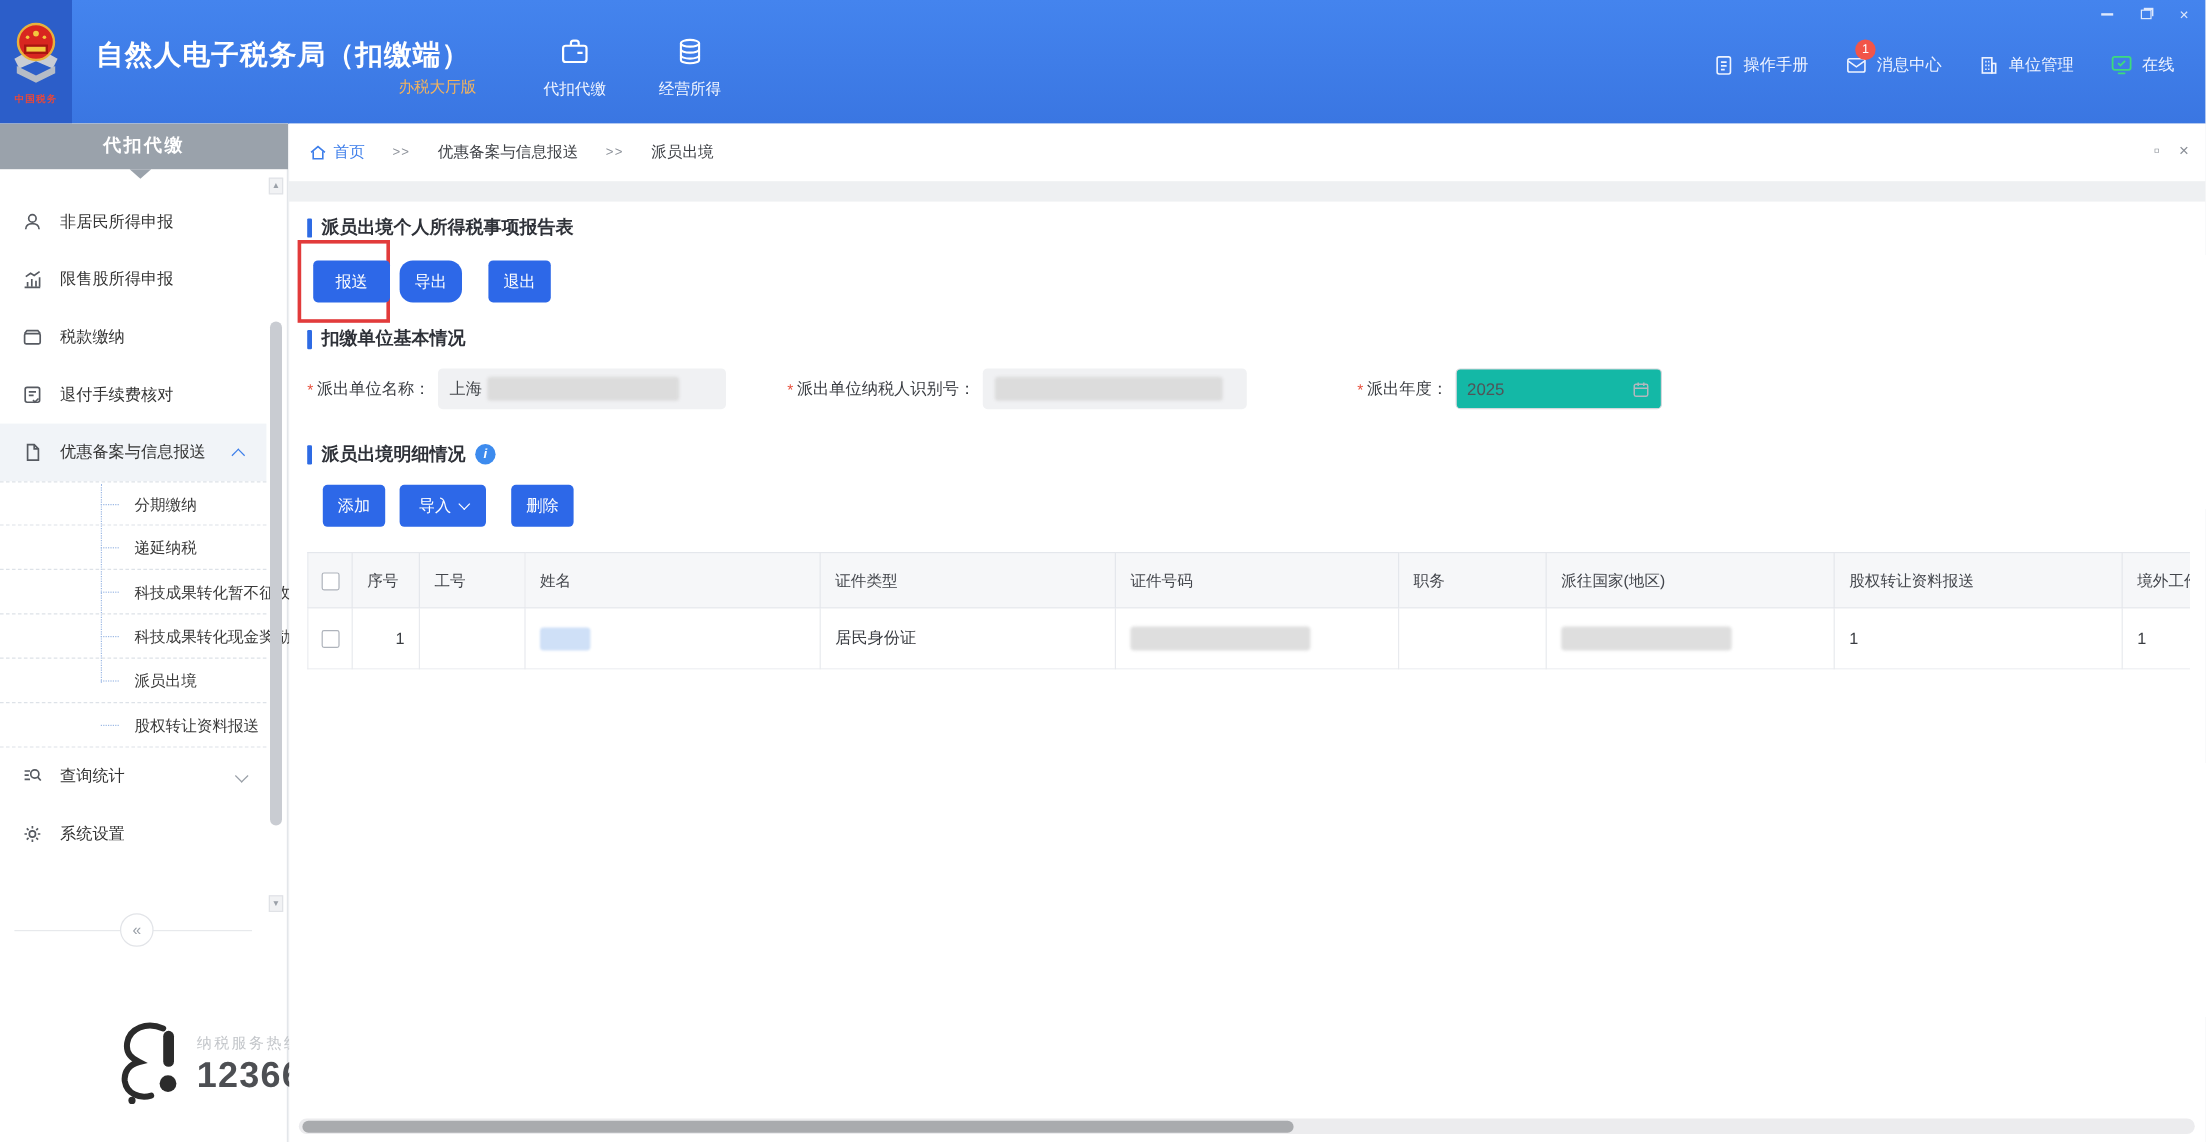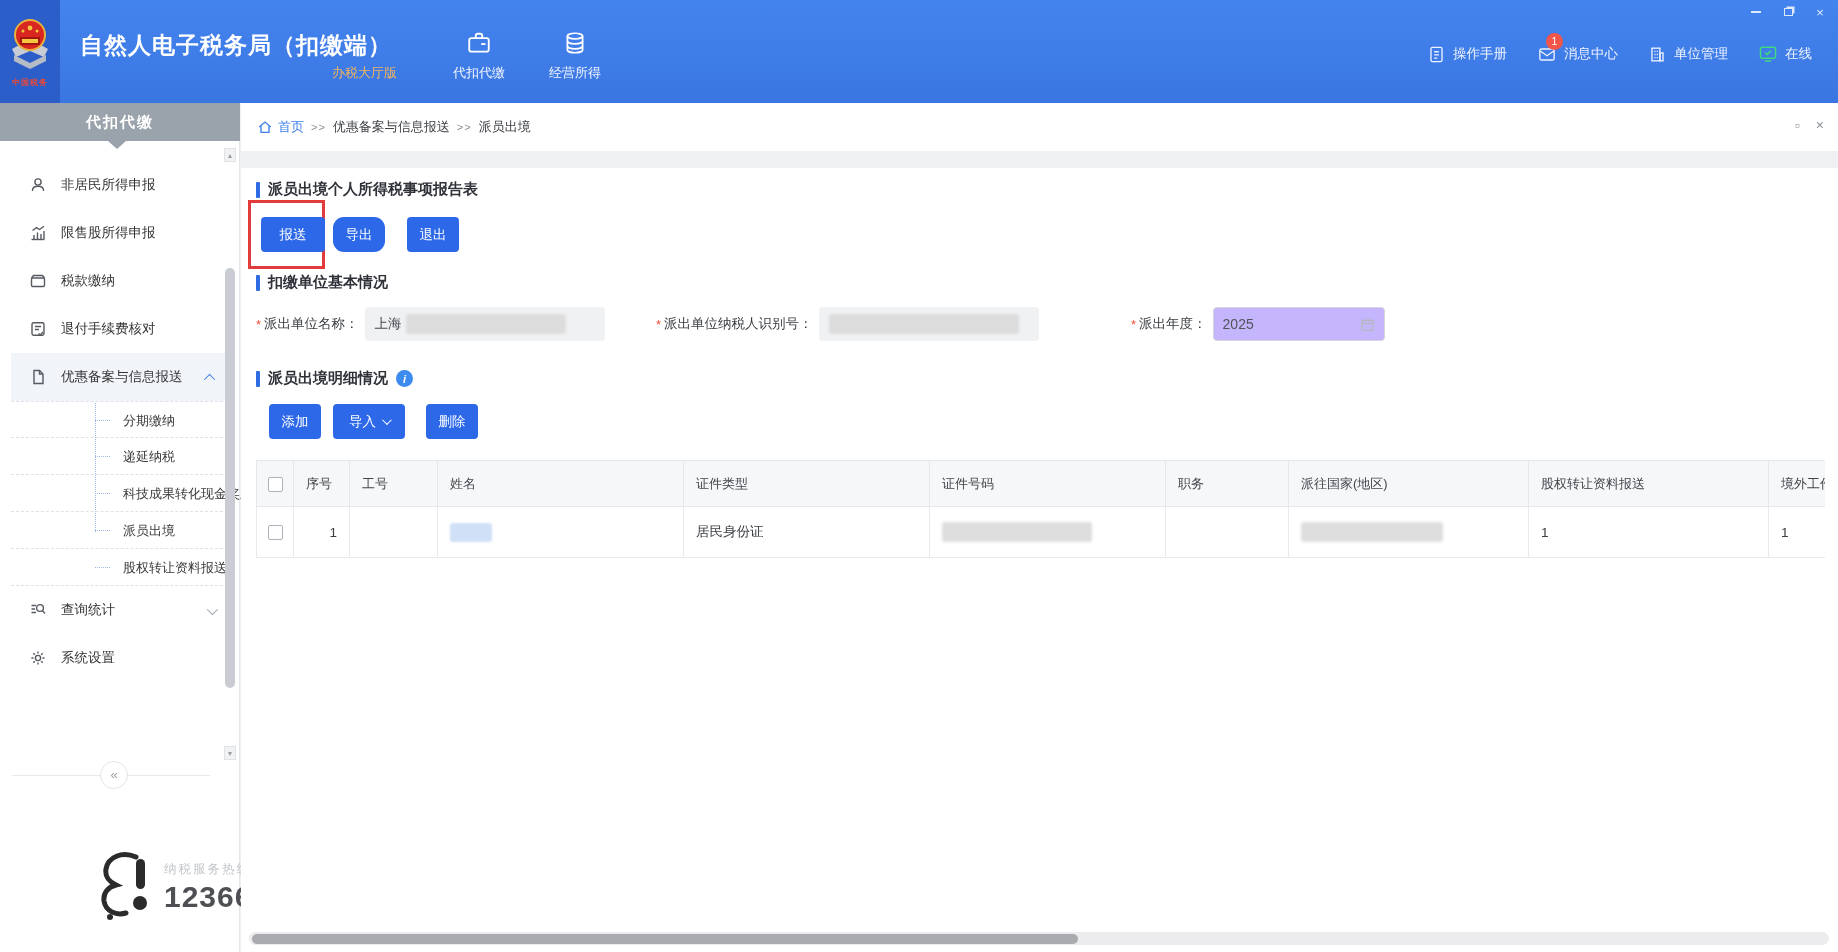--- a/index.html
+++ b/index.html
@@ -23,21 +23,21 @@
   .badge { position:absolute; left:9px; top:-12px; min-width:17px; height:17px; padding:0 4px; background:#f25549; color:#fff; font-size:10.5px; border-radius:9px; display:flex; align-items:center; justify-content:center; }
   .win-controls { position:absolute; right:10px; top:5px; display:flex; gap:16px; align-items:center; color:#dfe9fc; }
   .wc { width:16px; height:14px; display:flex; align-items:center; justify-content:center; cursor:pointer; font-size:13px; }
   .wc-min i { display:block; width:10px; height:0; border-top:2px solid #dfe9fc; }
   .wc-rest i { display:block; width:9px; height:8px; border:1.5px solid #dfe9fc; box-shadow:2px -2px 0 -0.5px #dfe9fc; }
 
   
   .sidebar { position:absolute; left:0; top:103px; width:240px; height:849px; background:#ffffff; border-right:1px solid #e3e6ea; }
   .side-banner { position:absolute; left:0; top:0; width:240px; height:38px; background:#9aa2ab; color:#fff; font-size:15px; font-weight:bold; text-align:center; line-height:38px; letter-spacing:2px; }
   .side-notch { position:absolute; left:108px; top:38px; width:0; height:0; border-left:9px solid transparent; border-right:9px solid transparent; border-top:8px solid #9aa2ab; }
-  .side-menu { position:absolute; left:0; top:58px; width:222px;margin-left:11px; }
+  .side-menu { position:absolute; left:0; top:58px; width:222px; }
   .side-item { height:48px; display:flex; align-items:center; padding-left:18px; gap:14px; font-size:13.5px; color:#333; cursor:pointer; position:relative; }
   .side-item svg { flex:0 0 18px; }
   .side-item.open { background:#f1f4f8; }
   .side-caret { position:absolute; right:18px; }
   .submenu { position:relative; }
   .submenu::before { content:''; position:absolute; left:84px; top:2px; bottom:54px; border-left:1px dotted #9cb8e4; }
   .sub-item { height:37px; line-height:37px; padding-left:112px; font-size:13px; color:#3a3a3a; border-bottom:1px dashed #dde2e8; cursor:pointer; position:relative; white-space:nowrap; }
   .sub-item:first-child { border-top:1px dashed #dde2e8; }
   .sub-item::before { content:''; position:absolute; left:84px; top:50%; width:15px; border-top:1px dotted #9cb8e4; }
   .side-scrollbar { position:absolute; right:3px; top:45px; width:12px; height:612px; }
@@ -46,39 +46,39 @@
   .sb-thumb { position:absolute; left:1px; top:120px; width:10px; height:420px; background:#c9ccd2; border-radius:5px; }
   .collapse-row { position:absolute; left:0; top:658px; width:222px; height:28px; }
   .collapse-row .line { position:absolute; left:12px; right:12px; top:14px; border-top:1px solid #e7e9ec; }
   .collapse-btn { position:absolute; left:100px; top:0; width:28px; height:28px; border-radius:50%; background:#fff; border:1px solid #e2e4e8; color:#9aa0a8; font-size:13px; text-align:center; line-height:26px; cursor:pointer; }
   .hotline { position:absolute; left:96px; top:748px; display:flex; align-items:center; gap:10px; }
   .hotline-text .hl-small { font-size:12.5px; color:#c3c6ca; letter-spacing:2px; }
   .hotline-text .hl-num { font-size:30px; font-weight:bold; color:#4d4f53; letter-spacing:1px; margin-top:2px; }
 
   
   .crumb-bar { position:absolute; left:241px; top:103px; width:1597px; height:48px; background:#fff; }
-  .crumbs { position:absolute; left:16px; top:15px; display:flex; align-items:center; gap:7px; font-size:13px; color:#555; }
+  .crumbs { position:absolute; left:16px; top:15px; display:flex; align-items:center; gap:23px; font-size:13px; color:#555; }
   .crumb-home { color:#3d7eea; display:flex; align-items:center; gap:5px; cursor:pointer; }
   .crumb-sep { color:#8a8f97; font-size:11px; letter-spacing:1px; }
   .crumb-cur { color:#3c3f44; }
   .crumb-win { position:absolute; right:14px; top:12px; display:flex; gap:16px; color:#8a8f97; font-size:14px; }
   .crumb-win span { cursor:pointer; line-height:20px; }
 
   
   .card { position:absolute; left:241px; top:168px; width:1597px; height:784px; background:#fff; }
   .sec-title { position:absolute; left:15px; display:flex; align-items:center; gap:8px; font-size:15px; font-weight:bold; color:#2e3138; }
   .sec-bar { width:4px; height:16px; background:#2e6be4; border-radius:1px; }
   .info-dot { width:17px; height:17px; border-radius:50%; background:#3d8bee; color:#fff; font-size:11px; font-weight:bold; font-style:italic; display:flex; align-items:center; justify-content:center; cursor:pointer; }
   .btn { position:absolute; height:35px; background:#2d68e8; color:#fff; font-size:13.5px; border:none; border-radius:4px; cursor:pointer; display:flex; align-items:center; justify-content:center; gap:6px; font-family:inherit; }
   .red-rect { position:absolute; left:7px; top:32px; width:77px; height:69px; border:3px solid #e23b3b; pointer-events:none; }
   .field { position:absolute; top:139px; display:flex; align-items:center; font-size:13.5px; color:#3a3d42; }
   .req { color:#e8503c; margin-right:3px; font-size:13px; }
   .input-gray { height:34px; background:#f0f1f3; border-radius:4px; display:flex; align-items:center; padding:0 10px; gap:4px; color:#45484d; font-size:13.5px; }
   .redact { background:#dcdcdc; border-radius:3px; filter:blur(1.5px); }
-  .input-white { height:34px; background:#c4b5fd; border:1px solid #d4d7dc; border-radius:4px; display:flex; align-items:center; justify-content:space-between; padding:0 9px; color:#515458; font-size:14px; }
+  .input-white { height:34px; background:#14b8a6; border:1px solid #d4d7dc; border-radius:4px; display:flex; align-items:center; justify-content:space-between; padding:0 9px; color:#515458; font-size:14px; }
 
   
   .table-wrap { position:absolute; left:15px; top:292px; width:1569px; overflow:hidden; }
   table.grid { border-collapse:collapse; table-layout:fixed; width:1840px; }
   .grid th { background:#f6f7f9; border:1px solid #e4e7ec; height:46px; font-size:13px; color:#42454b; font-weight:normal; text-align:left; padding:0 12px; white-space:nowrap; overflow:hidden; }
   .grid td { border:1px solid #e8eaee; height:51px; font-size:13.5px; color:#3a3d42; padding:0 12px; background:#fff; white-space:nowrap; }
   .grid .c-center { text-align:center; padding:0; }
   .grid .c-right { text-align:right; }
   .cbx { display:inline-block; width:15px; height:15px; border:1px solid #aeb3bb; border-radius:2px; background:#fff; vertical-align:middle; cursor:pointer; }
   .chip-blue { display:inline-block; width:42px; height:19px; background:#cfe0f7; border-radius:3px; filter:blur(1px); vertical-align:middle; }
@@ -218,20 +218,21 @@
         <path d="M5 2.5 h5.5 l3.5 3.5 v9.5 h-9 z"></path>
           <path d="M10.5 2.5 v3.5 h3.5"></path>
       </svg>
       <span>优惠备案与信息报送</span>
       <span class="side-caret"><span class="chev chev-up" style="color:#3d7eea;"></span></span>
     </div>
 
     <div class="submenu">
       <div class="sub-item">分期缴纳</div>
       <div class="sub-item">递延纳税</div>
+      <div class="sub-item">科技成果转化暂不征收</div>
       <div class="sub-item">科技成果转化现金奖励</div>
       <div class="sub-item">派员出境</div>
       <div class="sub-item">股权转让资料报送</div>
     </div>
 
     <div class="side-item">
       <svg width="18" height="18" viewBox="0 0 18 18" fill="none" stroke="#565a61" stroke-width="1.4">
         <circle cx="11" cy="7" r="3.4"></circle>
           <path d="M13.4 9.6 L16 12.4"></path>
           <path d="M2.5 4.5h4.5M2.5 8h3.5M2.5 11.5h4.5"></path>

